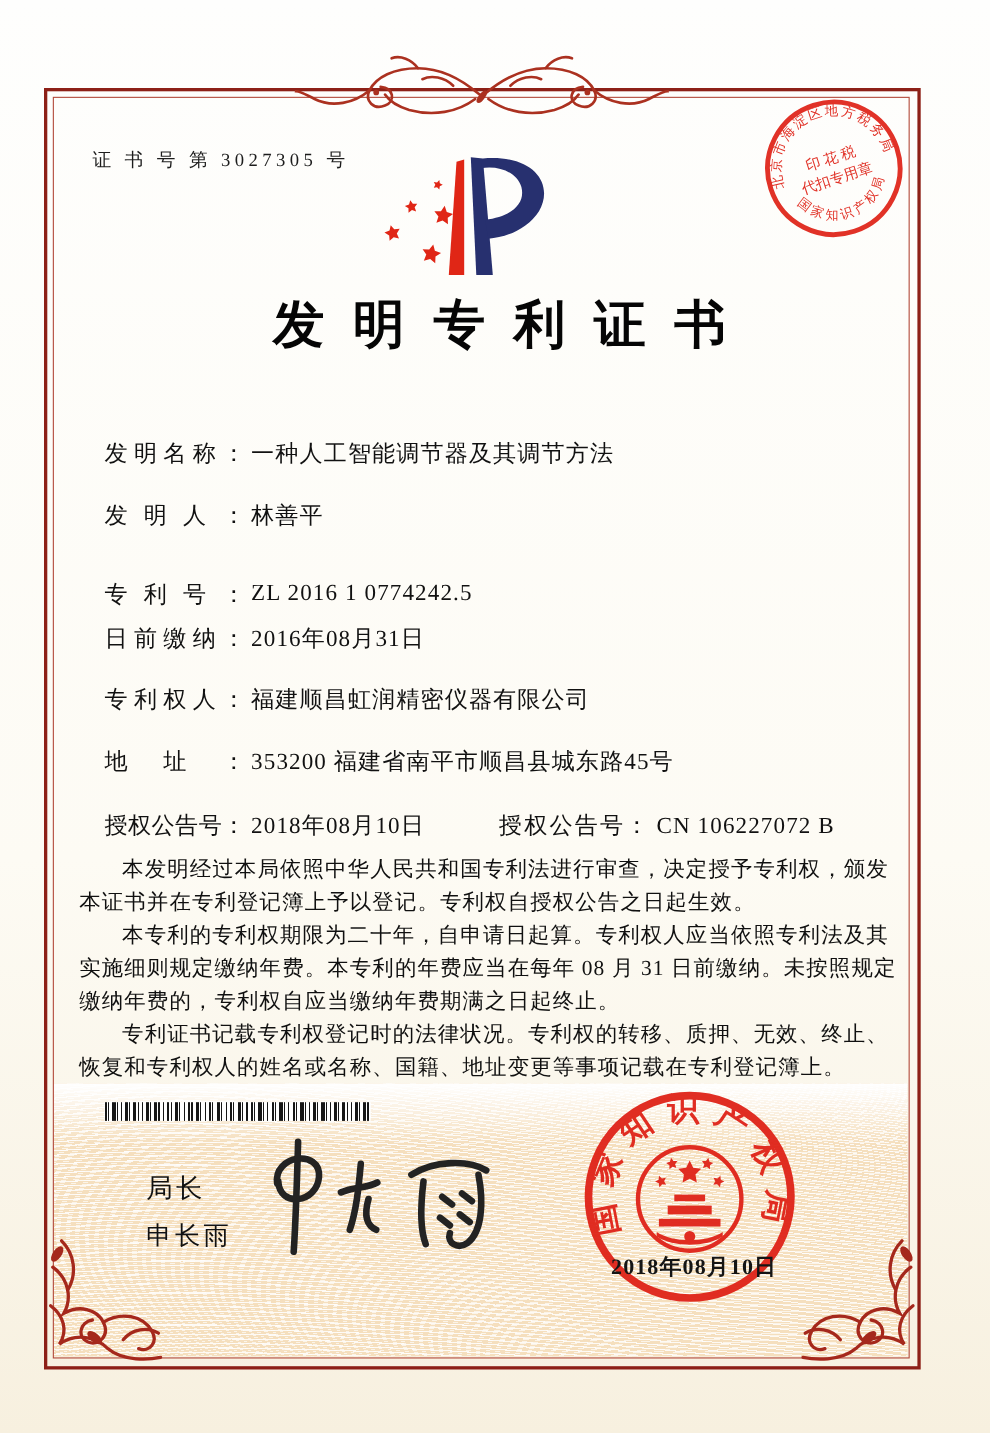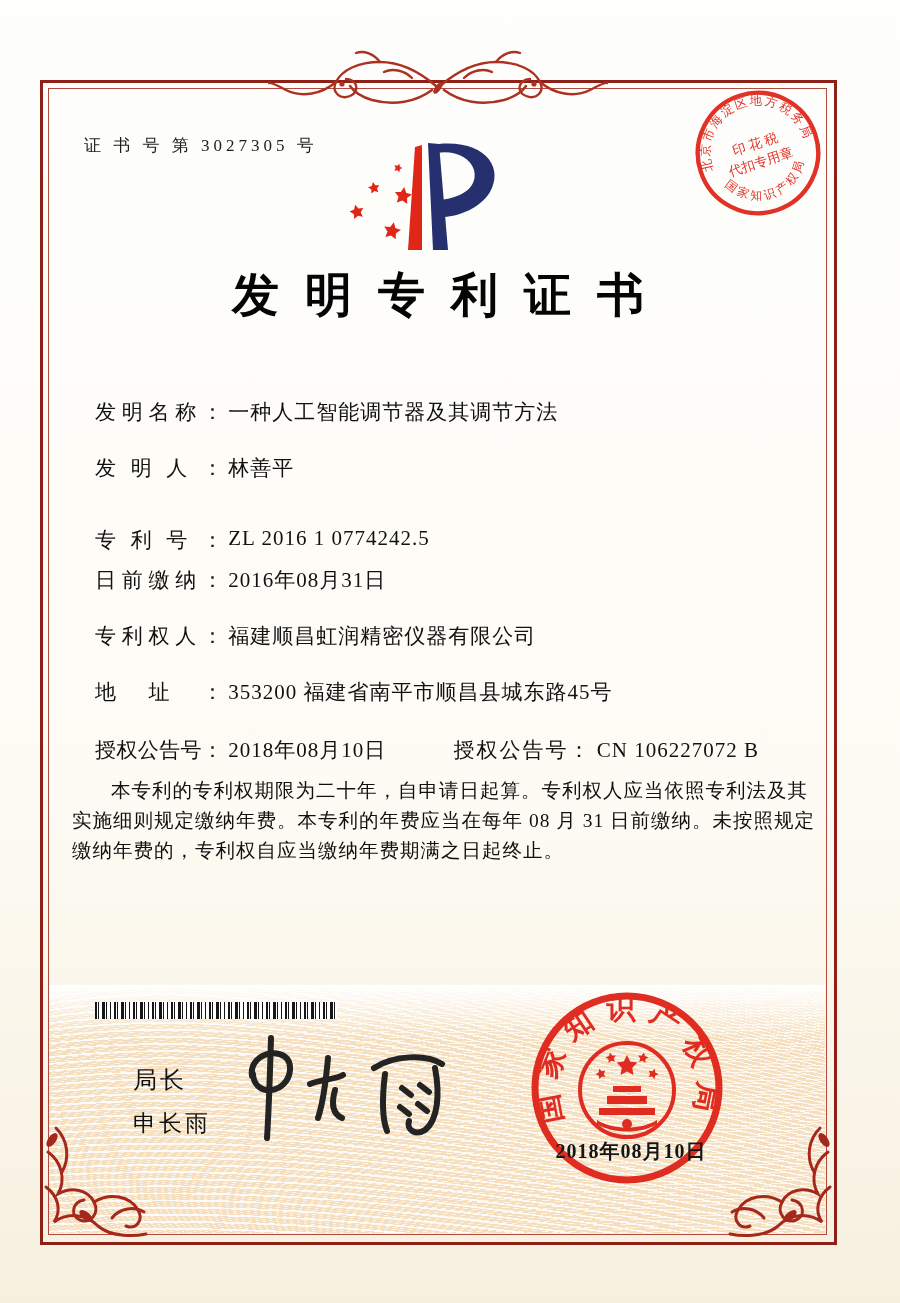--- a/index.html
+++ b/index.html
@@ -24,21 +24,21 @@
       repeating-radial-gradient(ellipse 1100px 190px at 85% 130%, rgba(255,255,255,.65) 0 2px, rgba(255,255,255,0) 2px 9px);
   }
   .wave-band::before{
     content:"";position:absolute;left:0;top:0;width:100%;height:55px;
     background:linear-gradient(180deg,#ffffff 0%,rgba(255,255,255,0) 100%);
   }
 
   
   .cert-no{left:84px;top:134px;font-size:17px;letter-spacing:4px;color:#1c1c1c;z-index:4;}
   .title{left:0;top:264px;width:876px;text-align:center;font-size:47px;font-weight:700;
-         letter-spacing:26px;text-indent:26px;color:#050505;z-index:4;}
+         letter-spacing:26px;text-indent:26px;color:#050505;z-index:4;padding-left:16px;}
 
   
   .fields{left:95px;top:392px;width:740px;z-index:4;font-size:21px;}
   .frow{position:absolute;left:0;white-space:nowrap;}
   .flabel{display:inline-block;width:128px;text-align:justify;text-align-last:justify;vertical-align:top;}
   .fvalue{letter-spacing:1px;text-align:right;}
   .flabel2{display:inline-block;margin-left:62px;letter-spacing:2px;}
 
   
   .bodytext{left:72px;top:776px;width:748px;z-index:4;font-size:19.5px;line-height:30px;letter-spacing:1px;color:#101010;}
@@ -168,21 +168,23 @@
   </div>
   <div class="frow" style="top:344px">
     <span class="flabel">授权公告号：</span>
     <span class="fvalue">2018年08月10日</span>
     <span class="flabel2">授权公告号：</span>
     <span class="fvalue">CN 106227072 B</span>
   </div>
 </div>
 
 <div class="abs bodytext">
+  <p>本发明经过本局依照中华人民共和国专利法进行审查，决定授予专利权，颁发本证书并在专利登记簿上予以登记。专利权自授权公告之日起生效。</p>
   <p>本专利的专利权期限为二十年，自申请日起算。专利权人应当依照专利法及其实施细则规定缴纳年费。本专利的年费应当在每年 08 月 31 日前缴纳。未按照规定缴纳年费的，专利权自应当缴纳年费期满之日起终止。</p>
+  <p>专利证书记载专利权登记时的法律状况。专利权的转移、质押、无效、终止、恢复和专利权人的姓名或名称、国籍、地址变更等事项记载在专利登记簿上。</p>
 </div>
 
 <div class="abs barcode"></div>
 
 <div class="abs sig-title">局长</div>
 <div class="abs sig-name">申长雨</div>
 
 <svg class="abs sig-svg" width="250" height="118" viewBox="0 0 250 118">
   <g stroke="#232323" stroke-width="6" fill="none" stroke-linecap="round" stroke-linejoin="round">
     <path d="M30,48 C26,22 70,16 68,42 C66,66 32,70 31,46"></path>

